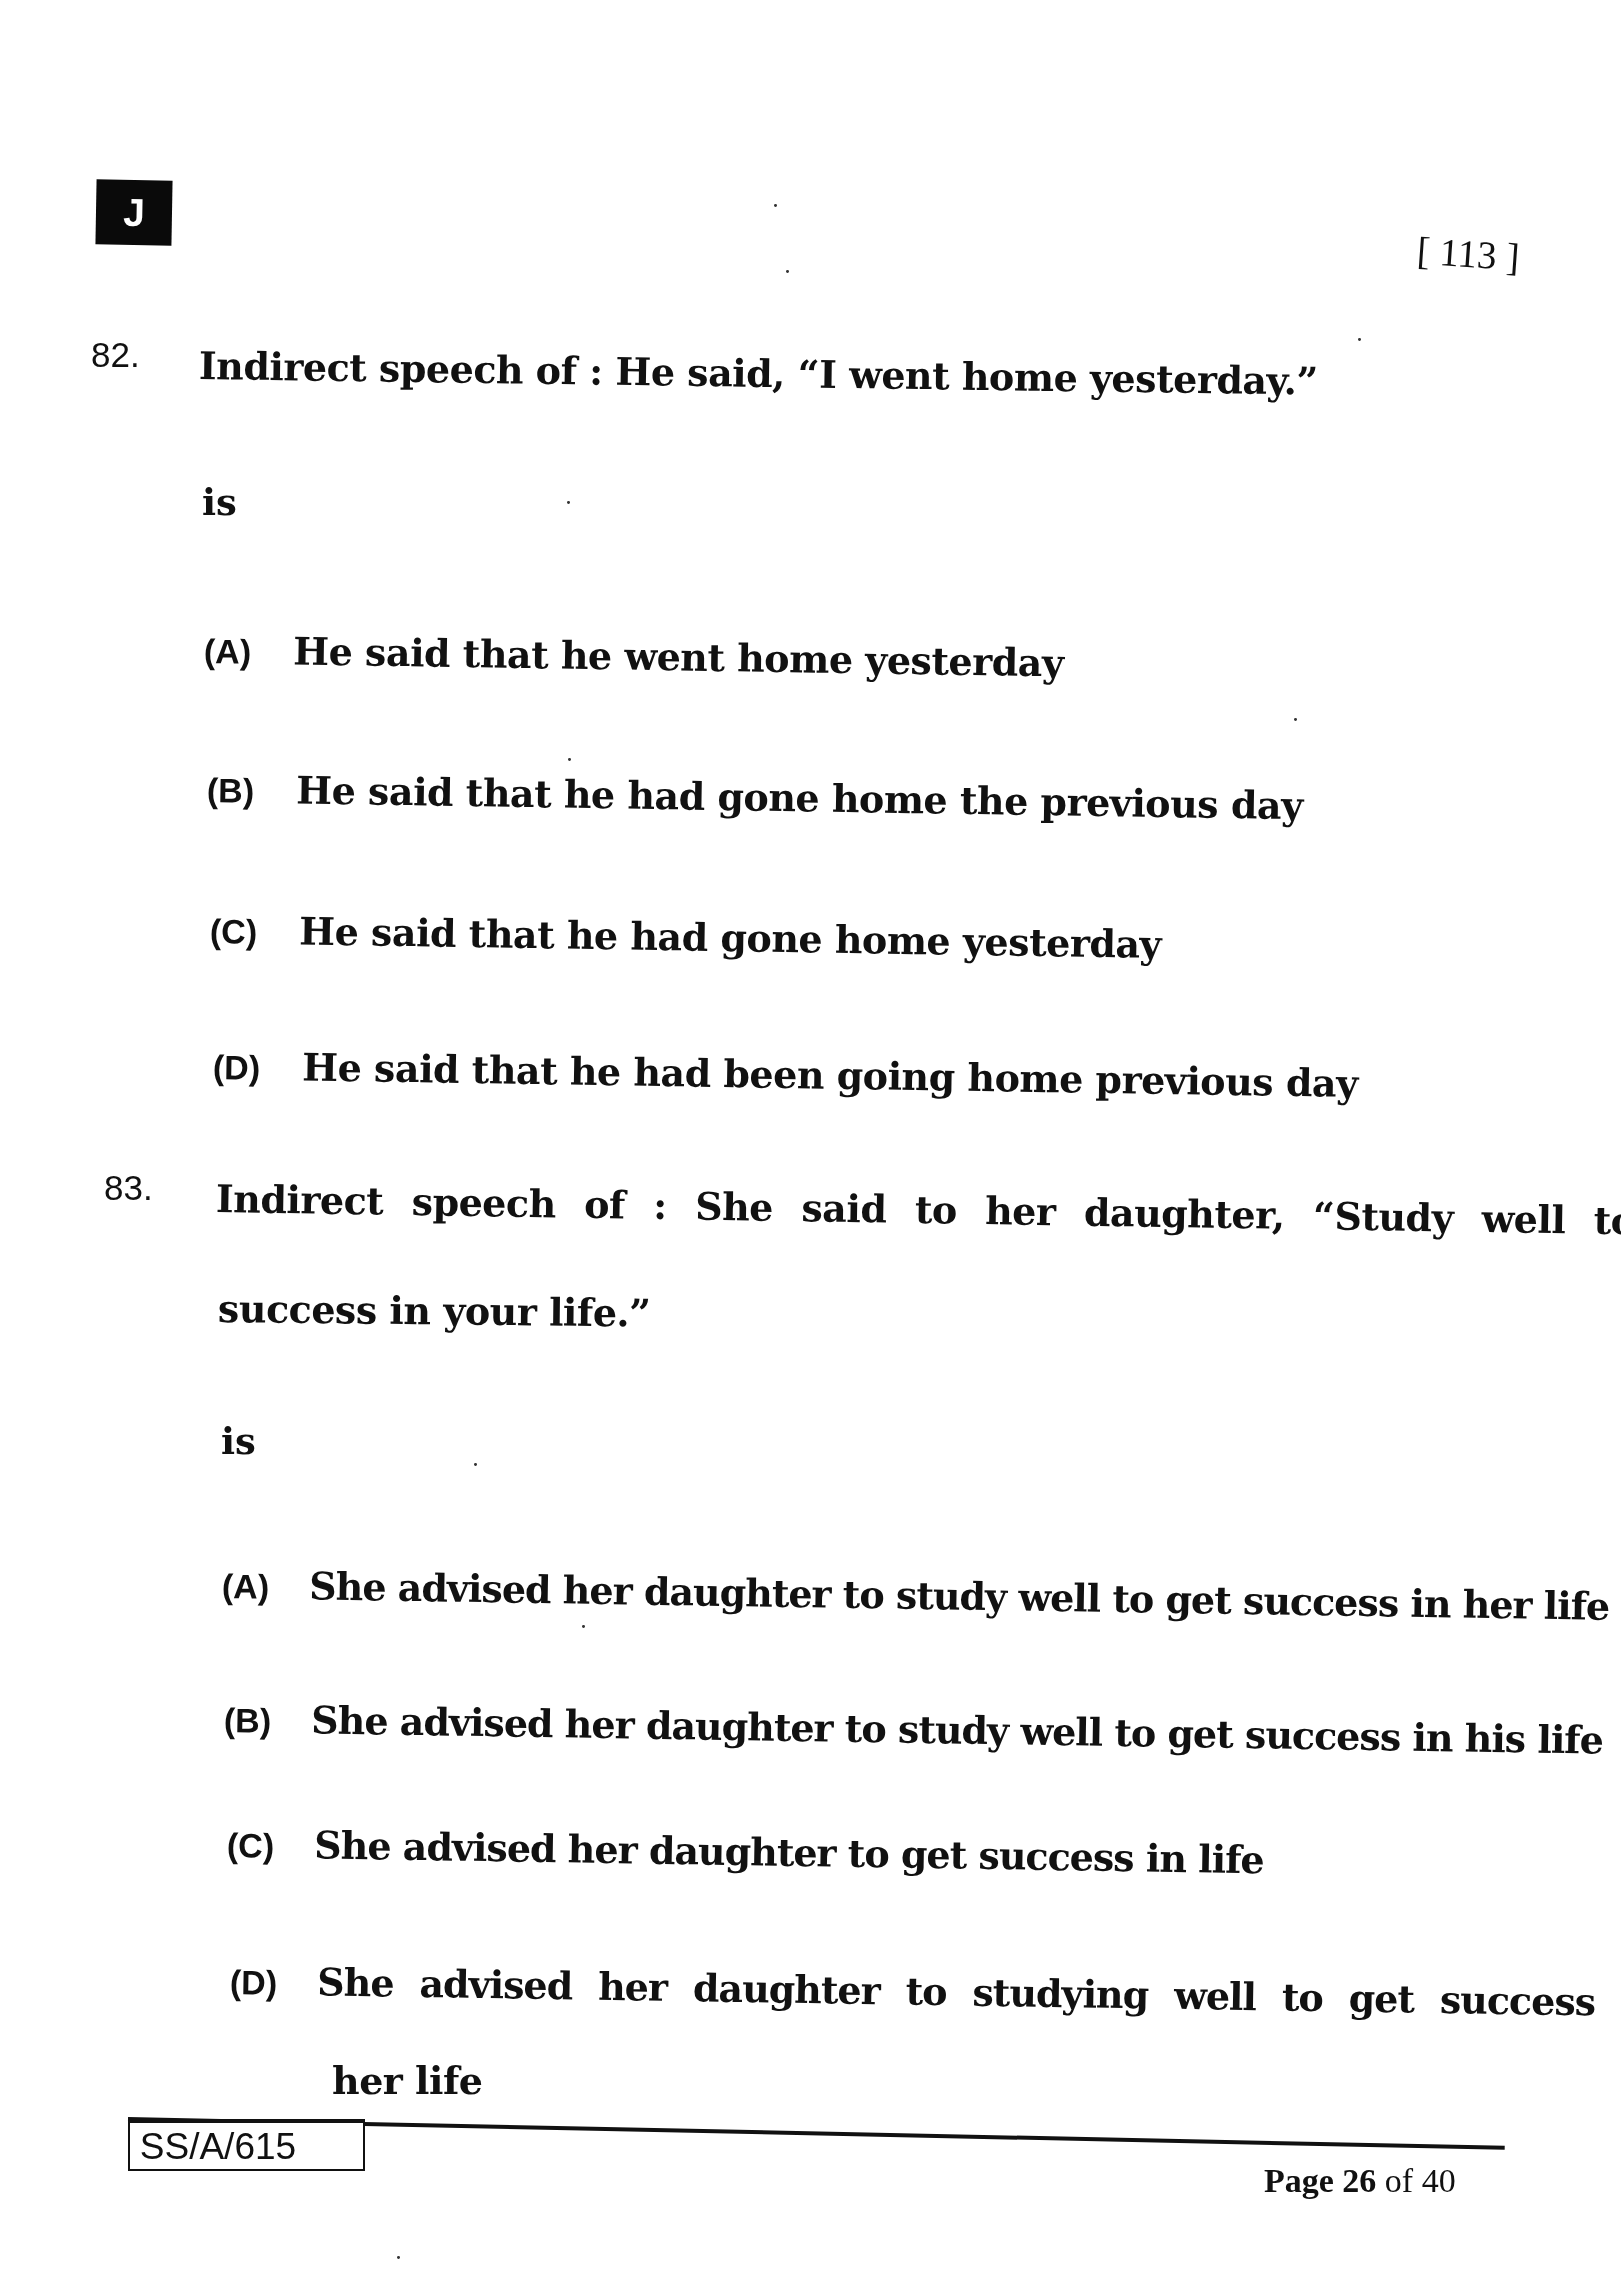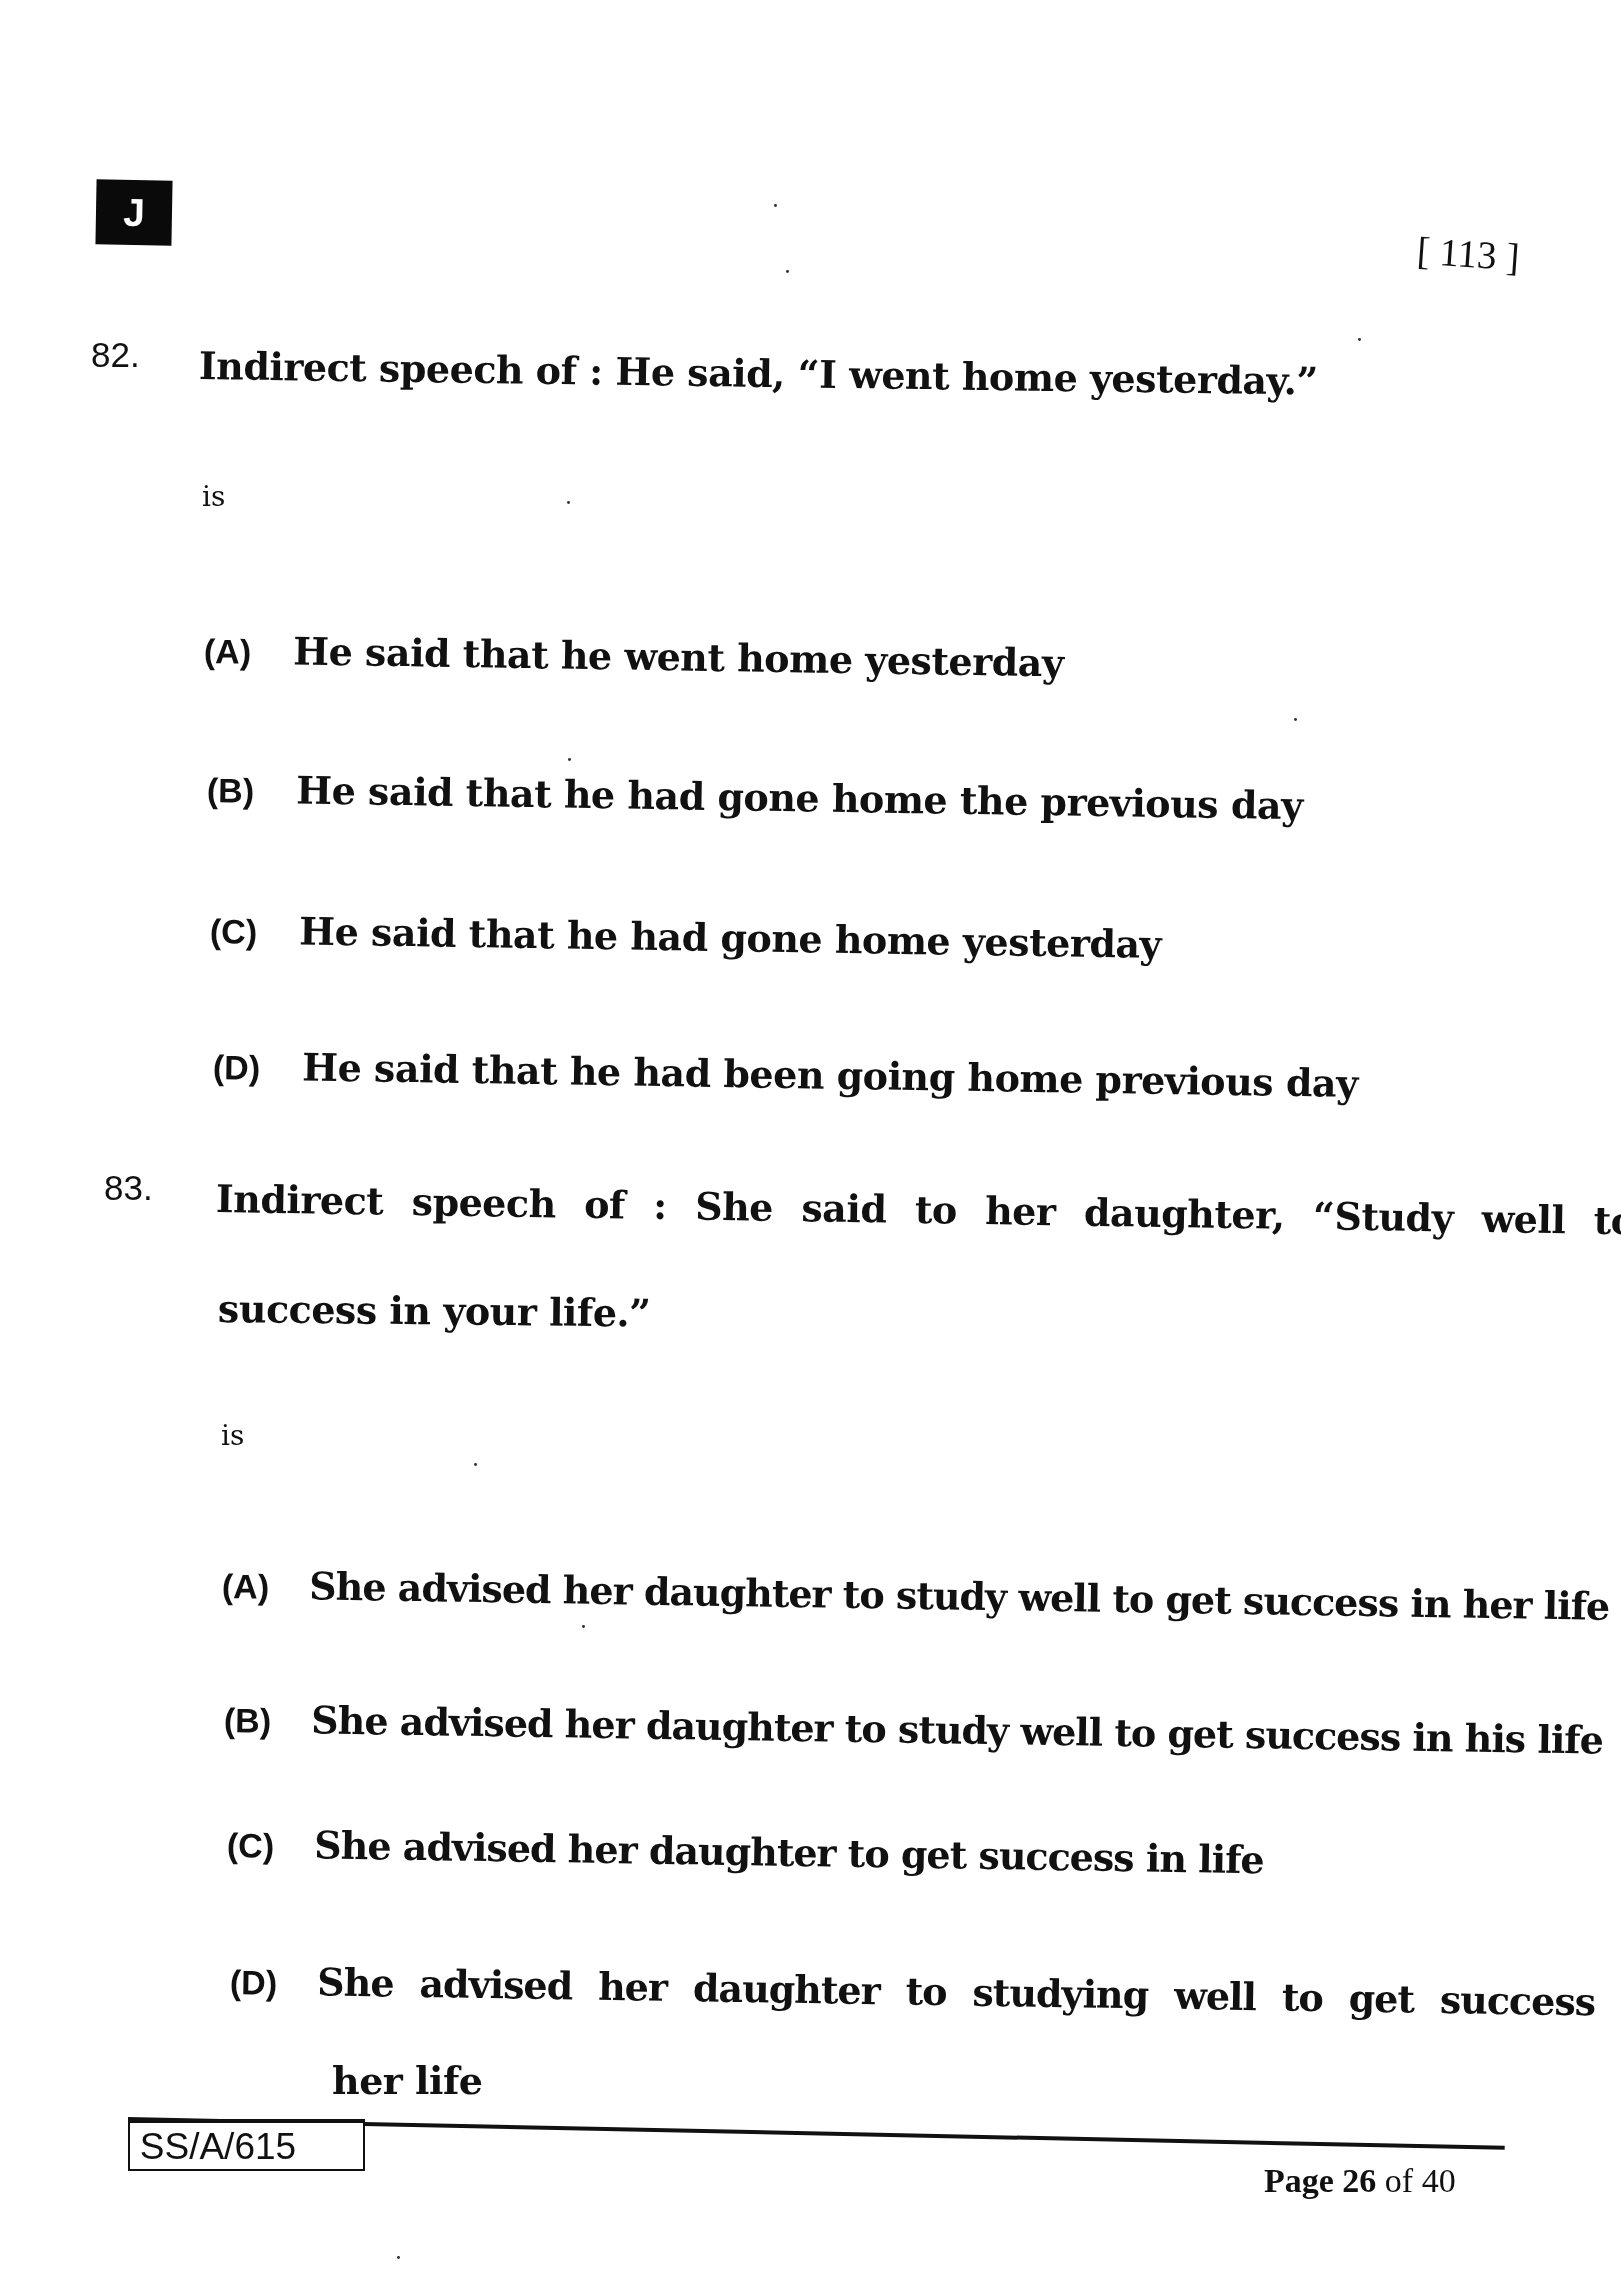--- a/index.html
+++ b/index.html
@@ -5,21 +5,21 @@
   html, body { margin:0; padding:0; }
   body {
     width:1621px; height:2293px; position:relative; overflow:hidden;
     background:#ffffff; color:#111111;
     font-family:"DejaVu Serif", "Liberation Serif", serif;
   }
   .abs { position:absolute; white-space:nowrap; }
   .qtext { font-size:38px; font-weight:bold; letter-spacing:-0.5px; }
   .qnum { font-size:35px; font-family:"Liberation Sans", sans-serif; }
   .lbl { font-size:34px; font-weight:bold; font-family:"Liberation Sans", sans-serif; }
-  .is { font-size:28px; font-weight:normal; }
+  .is { font-size:37px; font-weight:bold; }
   .series-box {
     position:absolute; left:96px; top:180px; width:76px; height:65px;
     background:#0a0a0a; color:#fff; transform:rotate(1deg);
     display:flex; align-items:center; justify-content:center;
     font-family:"Liberation Sans", sans-serif; font-weight:bold; font-size:39px;
   }
   .pagecode {
     position:absolute; left:1417px; top:231px;
     font-size:39px; font-family:"Liberation Serif", serif; transform:rotate(4deg);
   }

